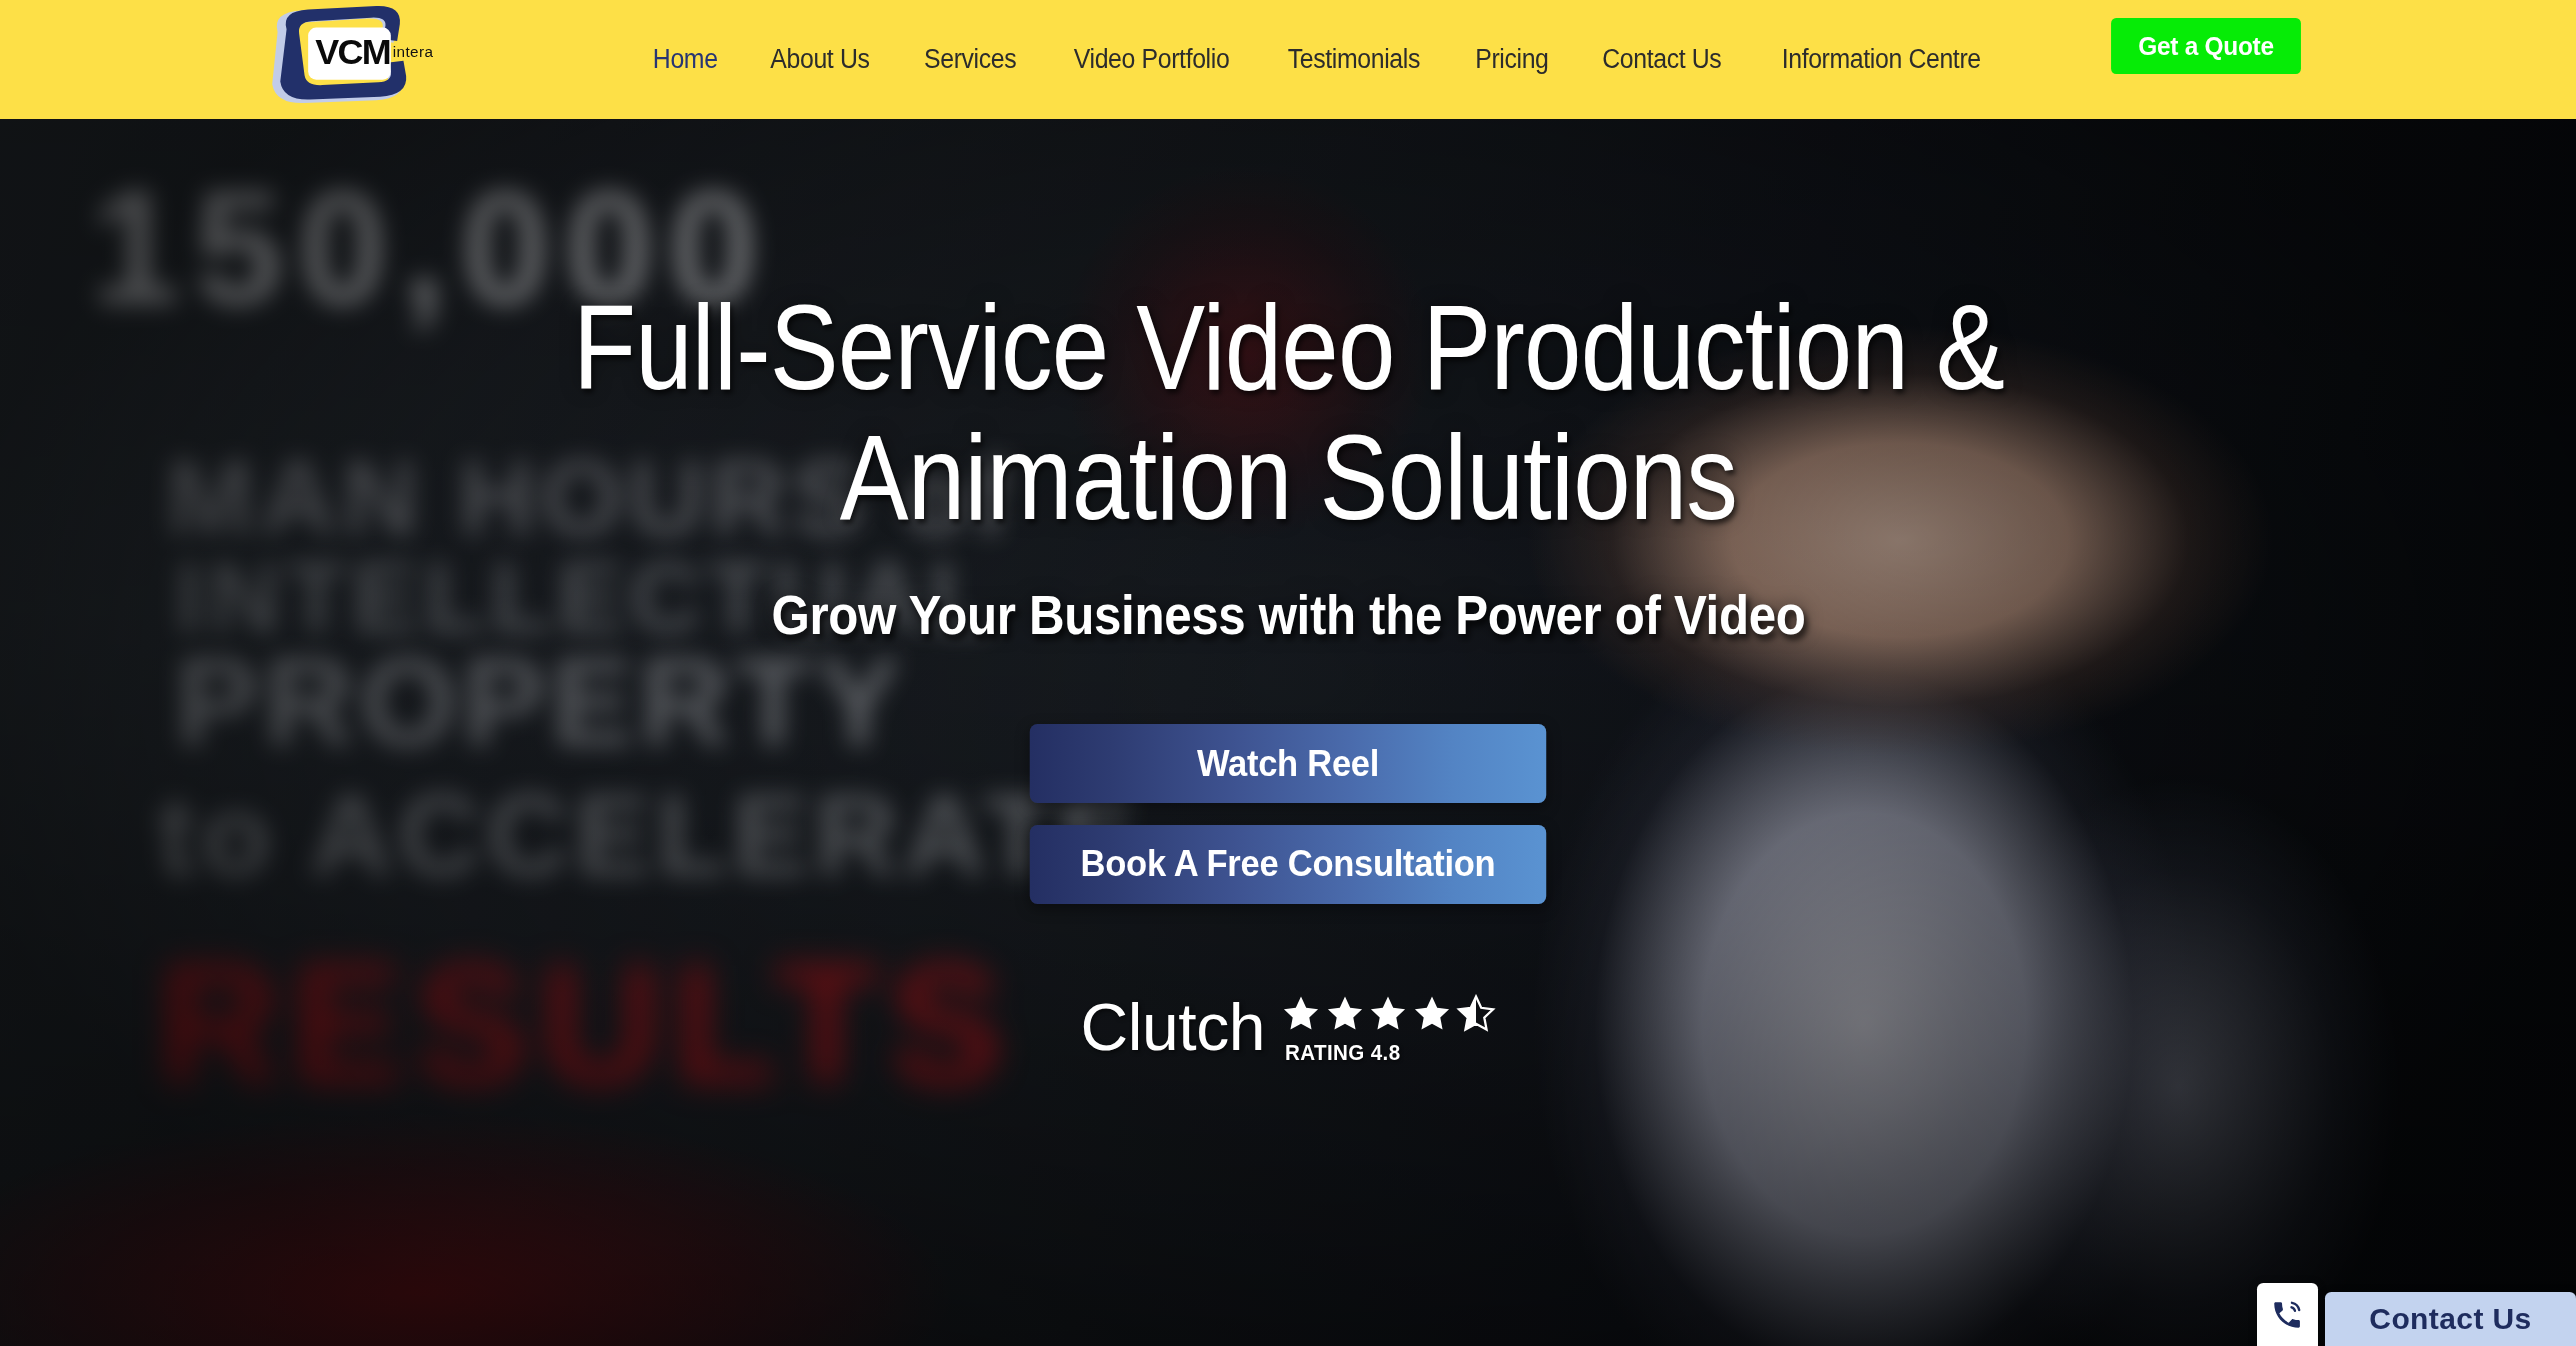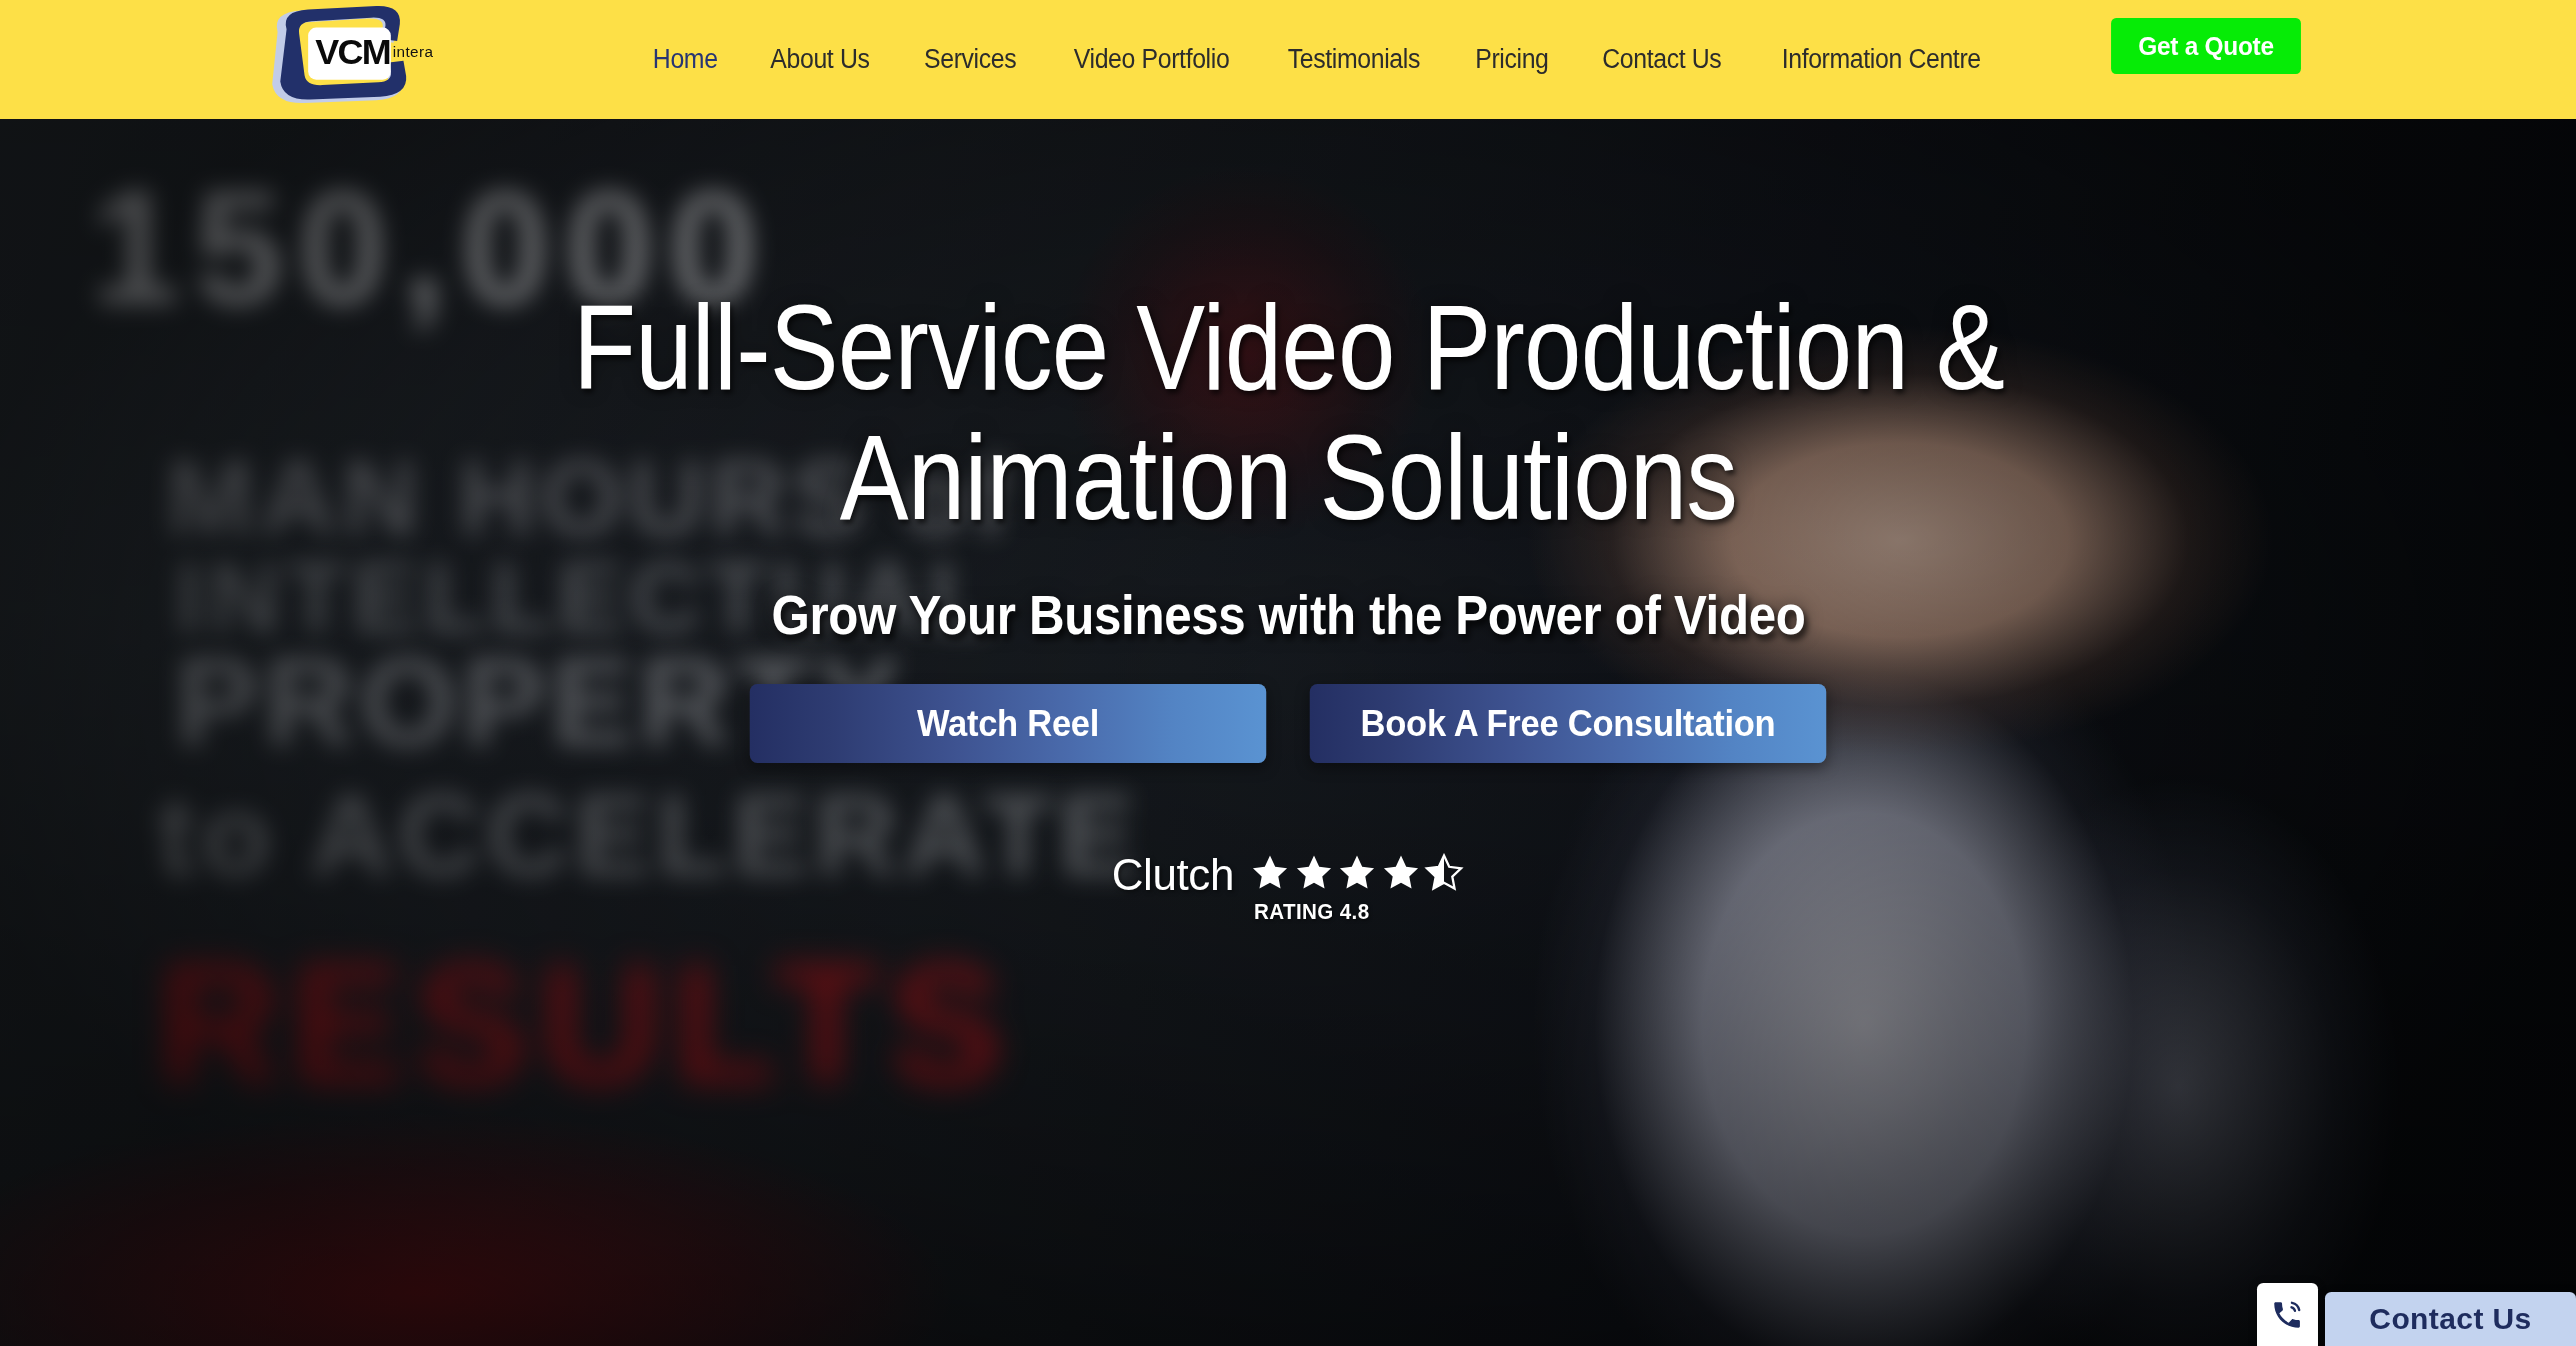--- a/index.html
+++ b/index.html
@@ -128,22 +128,22 @@
     font-weight:700;
     font-size:56px;
     color:#ffffff;
     letter-spacing:-0.4px;
     text-shadow:3.6px 4.5px 6.3px rgba(0,0,0,0.72), 0 0 18px rgba(0,0,0,0.5);
     transform:scaleX(0.88);
     transform-origin:center top;
     white-space:nowrap;
   }
   #hero-cta-group{
-    margin-top:37px;
-    display:flex; flex-direction:row; align-items:center; gap:21.5px;
+    margin-top:77px;
+    display:flex; flex-direction:column; align-items:center; gap:21.5px;
   }
   .cta-btn{
     width:538px; height:79px;
     border:none; border-radius:8px;
     background:linear-gradient(90deg,#242f63 0%, #2e3c72 16%, #3e5391 40%, #4a6bac 62%, #5384c4 82%, #5a93d2 100%);
     color:#ffffff;
     font-family:"Liberation Sans", sans-serif;
     font-weight:700;
     font-size:36px;
     letter-spacing:-0.3px;
@@ -154,21 +154,21 @@
 
   
   #ratings{
     margin-top:90px;
     display:flex; align-items:flex-start; gap:39px;
   }
   .rating-block{ display:flex; align-items:flex-start; gap:16px; }
   .brand-word{
     font-family:"Liberation Sans", sans-serif;
     font-weight:400;
-    font-size:44px;
+    font-size:66px;
     color:#ffffff;
     line-height:1;
     letter-spacing:-0.4px;
     text-shadow:1.8px 1.8px 4.5px rgba(0,0,0,0.55);
   }
   .stars-wrap{ display:flex; flex-direction:column; align-items:flex-start; }
   .stars-row{ display:flex; gap:3.6px; }
   .rating-label{
     margin-top:7.2px; margin-left:3.6px;
     font-family:"Liberation Sans", sans-serif;

